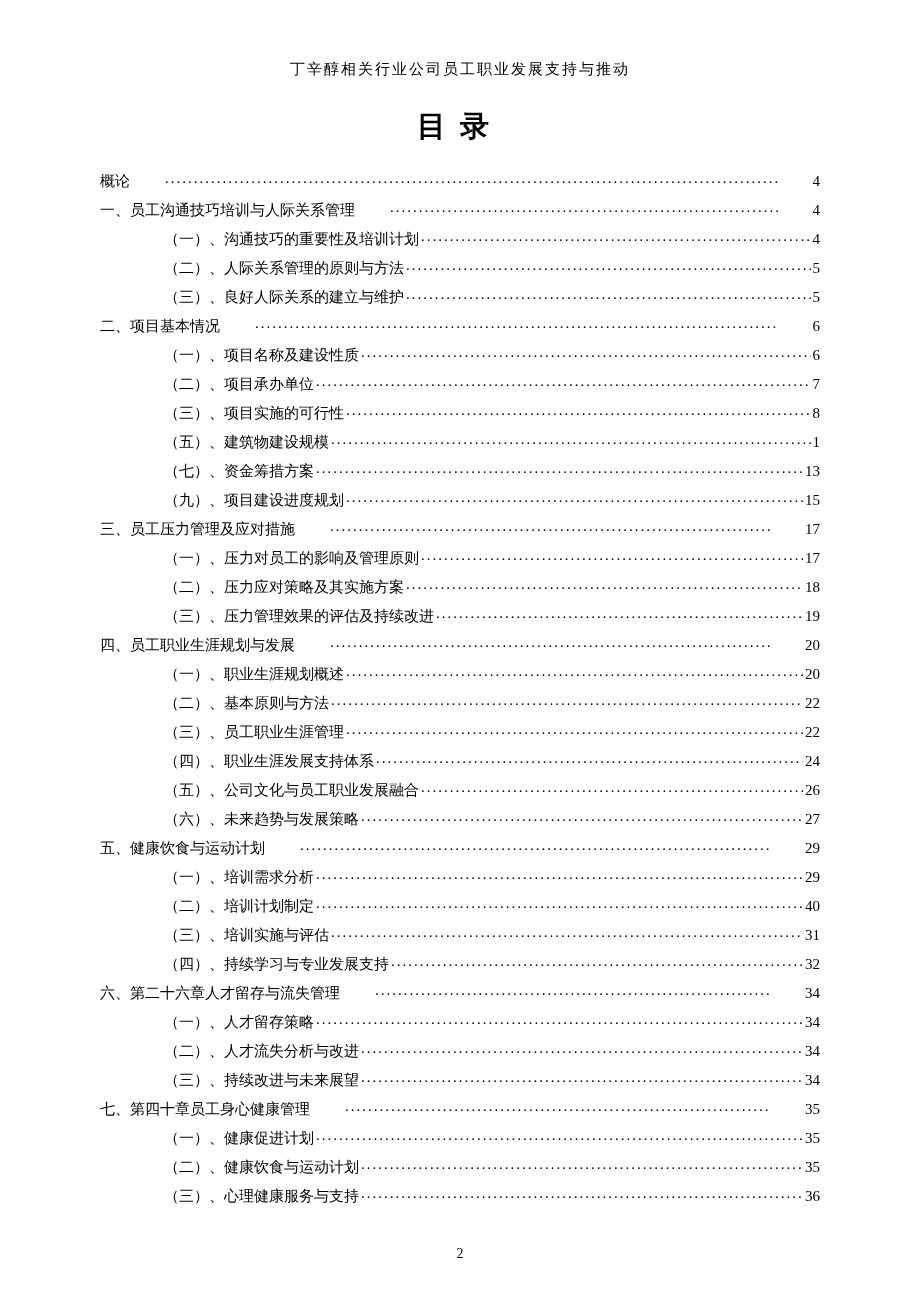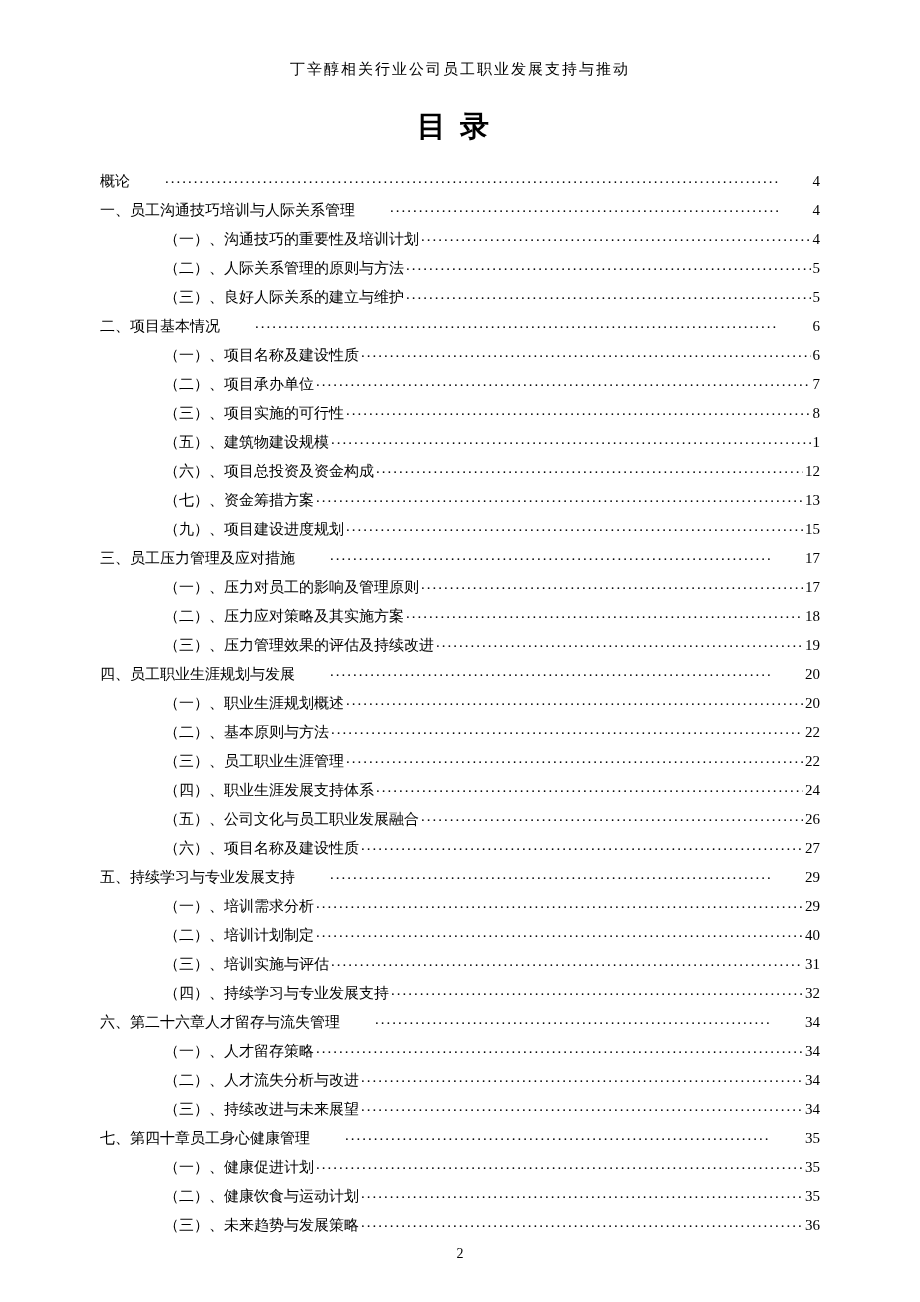--- a/index.html
+++ b/index.html
@@ -127,25 +127,20 @@
         <span class="toc-label">（三）、项目实施的可行性</span>
         <span class="toc-leader"></span>
         <span class="toc-page">8</span>
       </div>
       <div class="toc-row level-2">
         <span class="toc-label">（五）、建筑物建设规模</span>
         <span class="toc-leader"></span>
         <span class="toc-page">1</span>
       </div>
       <div class="toc-row level-2">
-        <span class="toc-label">（六）、项目总投资及资金构成</span>
-        <span class="toc-leader"></span>
-        <span class="toc-page">12</span>
-      </div>
-      <div class="toc-row level-2">
         <span class="toc-label">（七）、资金筹措方案</span>
         <span class="toc-leader"></span>
         <span class="toc-page">13</span>
       </div>
       <div class="toc-row level-2">
         <span class="toc-label">（九）、项目建设进度规划</span>
         <span class="toc-leader"></span>
         <span class="toc-page">15</span>
       </div>
       <div class="toc-row level-1">
@@ -192,26 +187,26 @@
         <span class="toc-label">（四）、职业生涯发展支持体系</span>
         <span class="toc-leader"></span>
         <span class="toc-page">24</span>
       </div>
       <div class="toc-row level-2">
         <span class="toc-label">（五）、公司文化与员工职业发展融合</span>
         <span class="toc-leader"></span>
         <span class="toc-page">26</span>
       </div>
       <div class="toc-row level-2">
-        <span class="toc-label">（六）、项目名称及建设性质</span>
+        <span class="toc-label">（六）、未来趋势与发展策略</span>
         <span class="toc-leader"></span>
         <span class="toc-page">27</span>
       </div>
       <div class="toc-row level-1">
-        <span class="toc-label">五、持续学习与专业发展支持</span>
+        <span class="toc-label">五、健康饮食与运动计划</span>
         <span class="toc-leader"></span>
         <span class="toc-page">29</span>
       </div>
       <div class="toc-row level-2">
         <span class="toc-label">（一）、培训需求分析</span>
         <span class="toc-leader"></span>
         <span class="toc-page">29</span>
       </div>
       <div class="toc-row level-2">
         <span class="toc-label">（二）、培训计划制定</span>
@@ -257,21 +252,21 @@
         <span class="toc-label">（一）、健康促进计划</span>
         <span class="toc-leader"></span>
         <span class="toc-page">35</span>
       </div>
       <div class="toc-row level-2">
         <span class="toc-label">（二）、健康饮食与运动计划</span>
         <span class="toc-leader"></span>
         <span class="toc-page">35</span>
       </div>
       <div class="toc-row level-2">
-        <span class="toc-label">（三）、未来趋势与发展策略</span>
+        <span class="toc-label">（三）、心理健康服务与支持</span>
         <span class="toc-leader"></span>
         <span class="toc-page">36</span>
       </div>
       <div class="toc-row level-2"></div>
     </div>
 
   <div class="page-number">2</div>
 
 </div>
 

